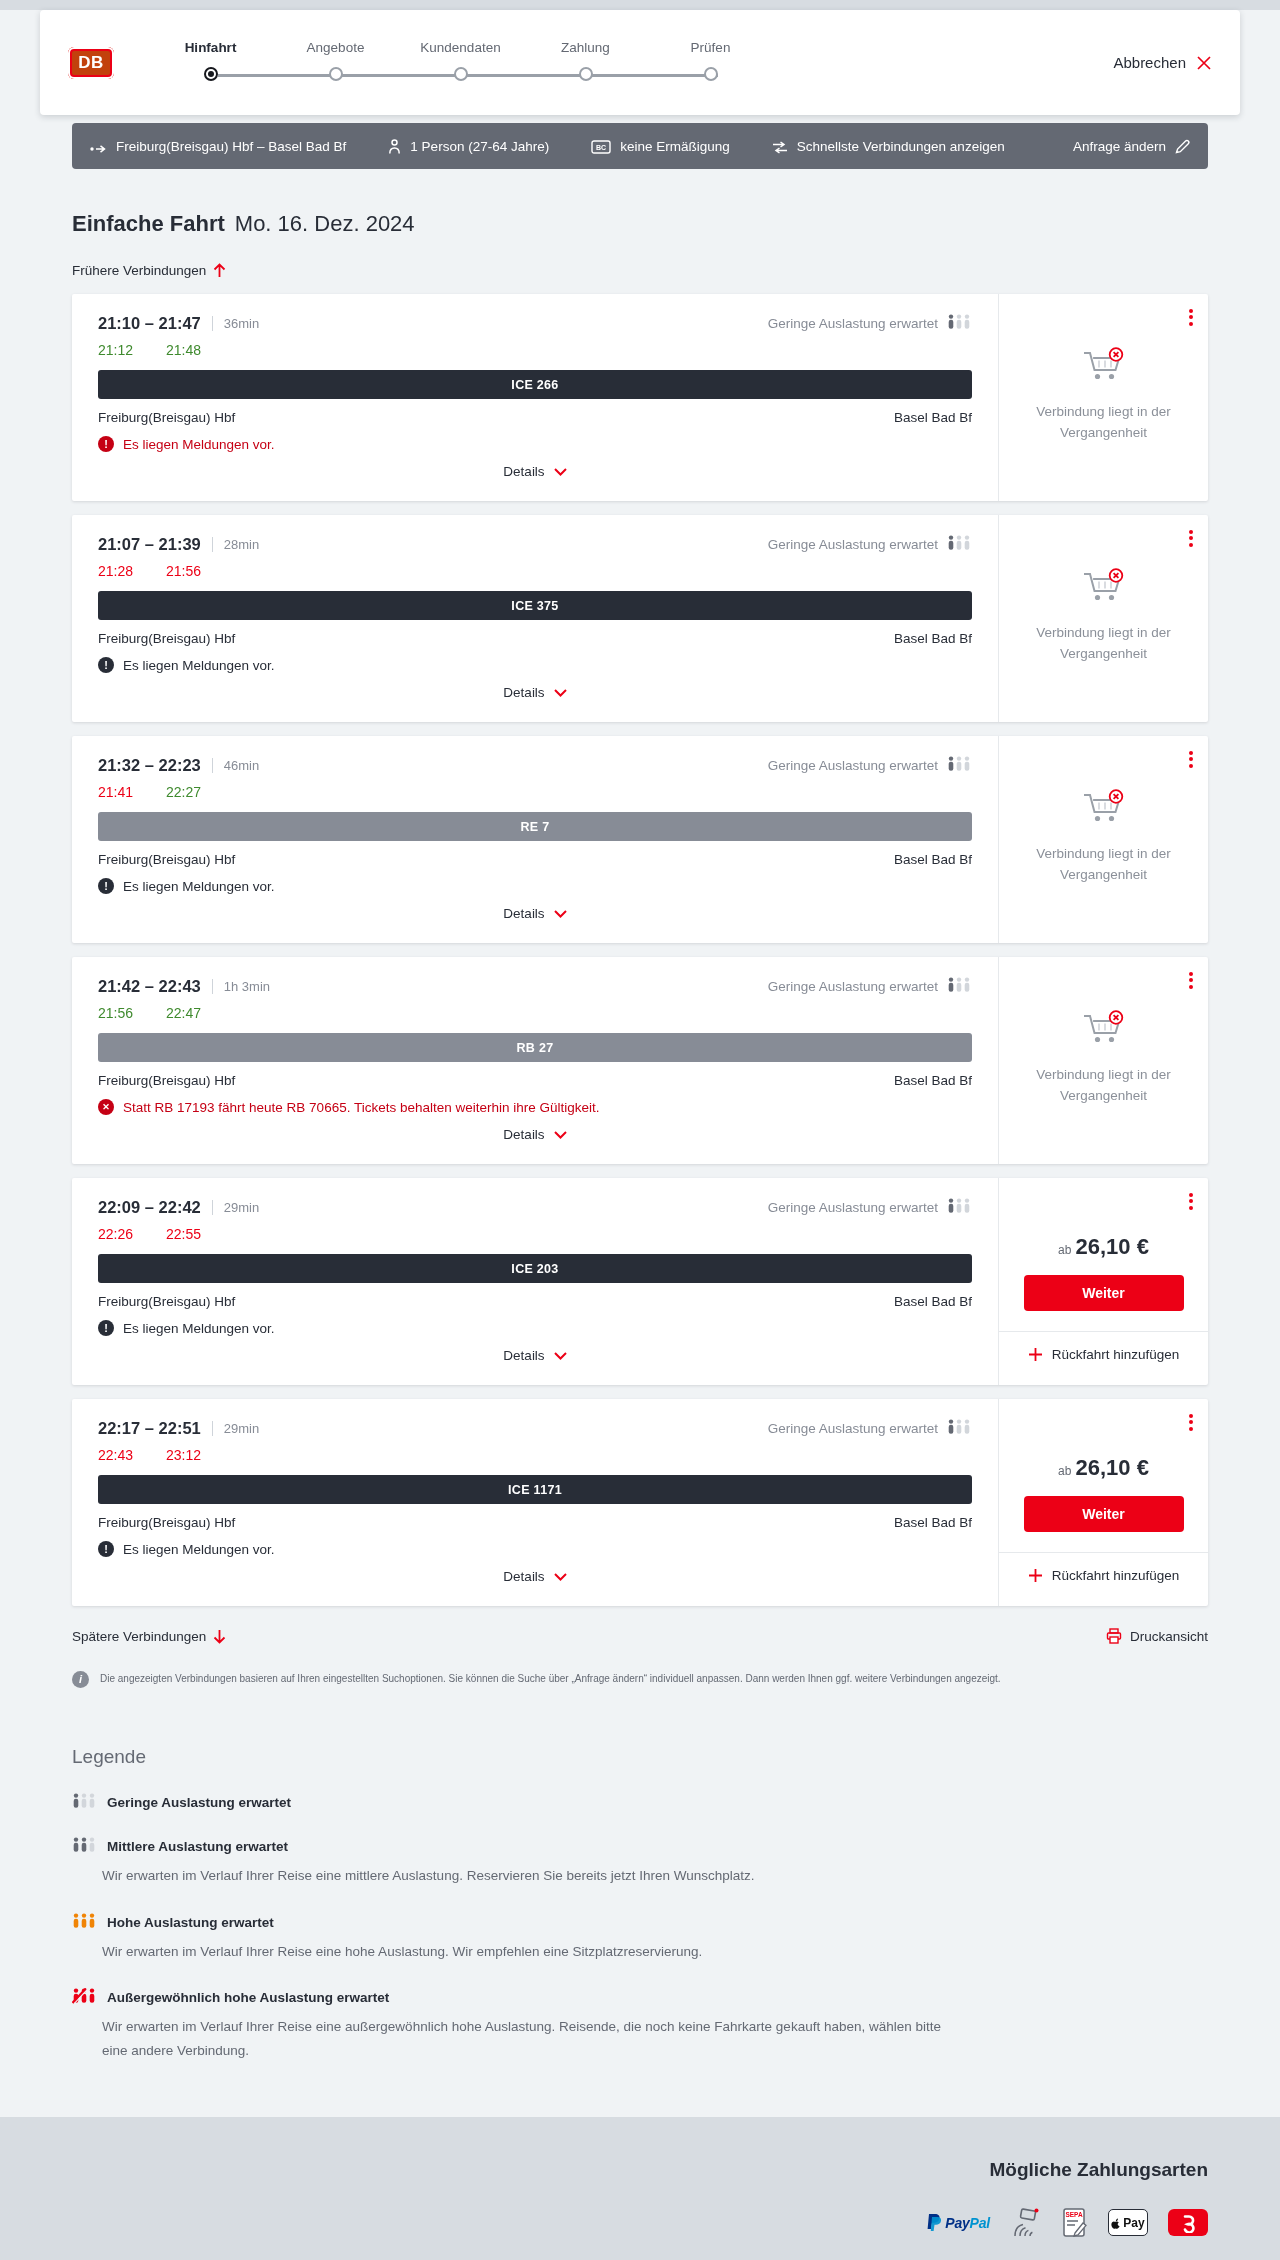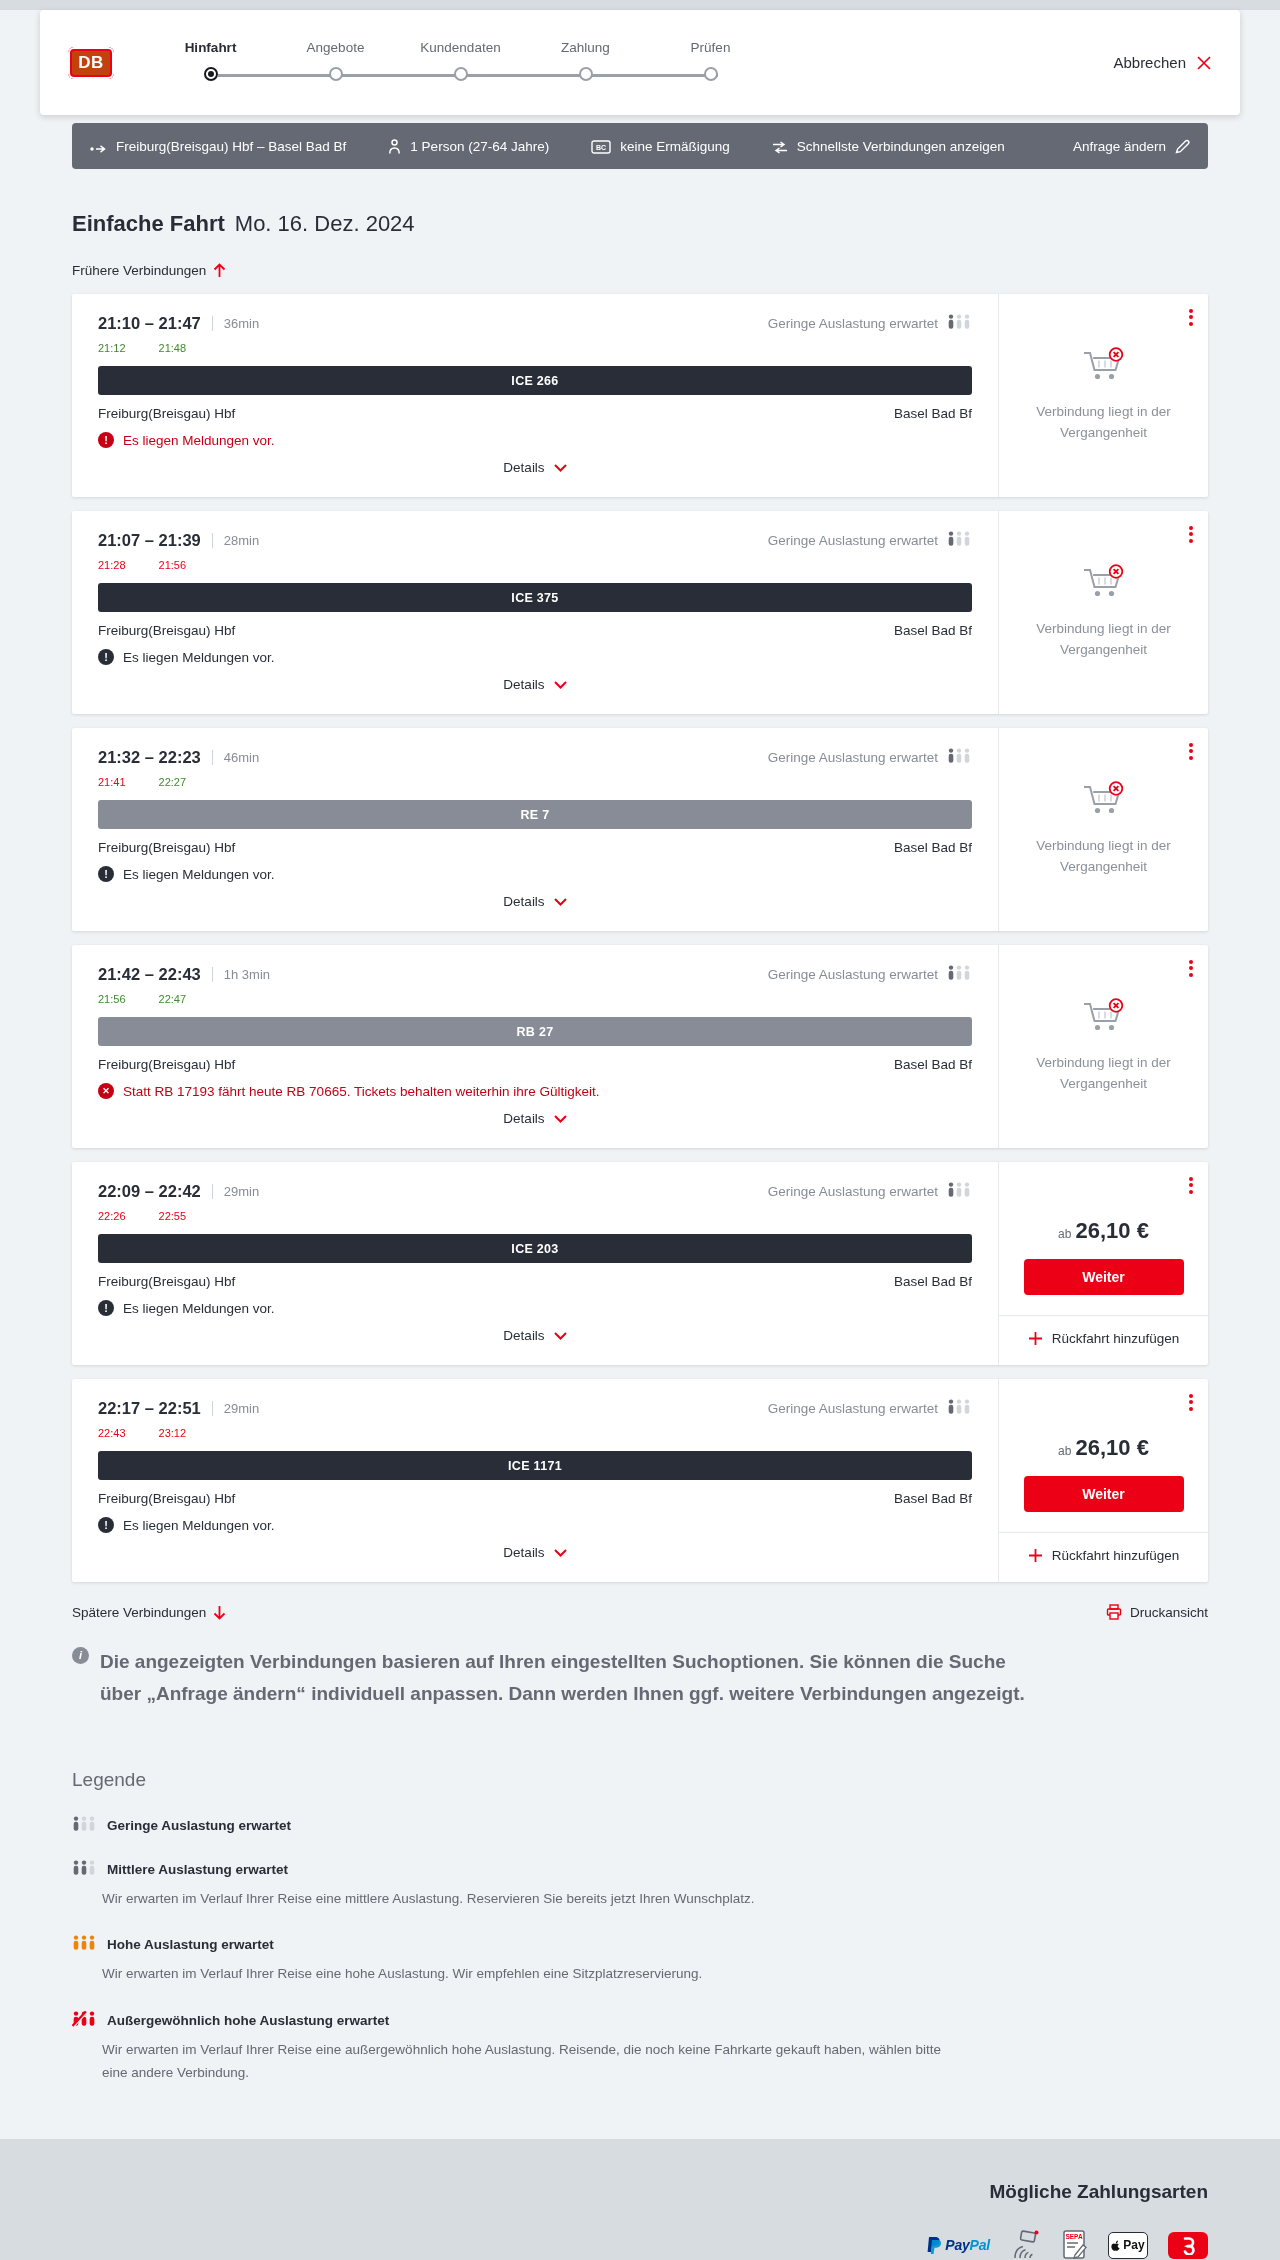--- a/index.html
+++ b/index.html
@@ -71,21 +71,21 @@
   .cards { margin-top:16px; display:flex; flex-direction:column; gap:14px;border-radius:16px; }
   .card { background:#fff; border-radius:2px; box-shadow:0 1px 3px rgba(40,45,55,.14);
           display:flex; min-height:194px; }
   .card-main { flex:1; padding:20px 26px 10px; display:flex; flex-direction:column; }
   .row-top { display:flex; align-items:center; }
   .time { font-size:16.5px; font-weight:800; }
   .vsep { border-left:1px solid #cfd4da; height:15px; margin:0 11px; }
   .duration { color:#878c96; font-size:13px; }
   .occupancy { margin-left:auto; display:flex; align-items:center; gap:9px;
                color:#878c96; font-size:13.5px; }
-  .row-rt { margin-top:9px; font-size:11px; display:flex; gap:33px; }
+  .row-rt { margin-top:9px; font-size:14px; display:flex; gap:33px; }
   .ontime { color:#3f8a2e; }
   .delayed { color:#ec0016; }
   .train-bar { margin-top:12px; height:29px; border-radius:3px;
                display:flex; align-items:center; justify-content:center;
                color:#fff; font-size:12.5px; font-weight:700; letter-spacing:.3px; }
   .train-bar.dark { background:#282d37; }
   .train-bar.gray { background:#878c96; }
   .row-stations { display:flex; justify-content:space-between; font-size:13.5px; margin-top:11px; }
   .row-msg { margin-top:11px; display:flex; align-items:center; gap:9px; font-size:13.5px; }
   .msg-icon { width:16px; height:16px; border-radius:50%; flex:0 0 16px;
@@ -114,21 +114,21 @@
   .weiter { margin-top:15px; width:160px; height:36px; background:#ec0016; color:#fff;
             border:none; border-radius:4px; font-family:inherit; font-size:14px; font-weight:700; cursor:pointer; }
   .side-div { align-self:stretch; margin:20px -14px 0; border-top:1px solid #e6e9ec; }
   .return-link { margin-top:15px; display:flex; align-items:center; gap:9px;
                  font-size:13.5px; cursor:pointer; }
 
   .list-footer { display:flex; justify-content:space-between; margin-top:22px; font-size:13.5px; }
   .print { display:flex; align-items:center; gap:8px; cursor:pointer; }
 
   .info-note { margin-top:26px; display:flex; gap:11px; color:#646973;
-               font-size:19px; line-height:1.7; max-width:980px;font-weight:bold; }
+               font-size:10px; line-height:1.7; max-width:980px; }
   .info-icon { flex:0 0 17px; width:17px; height:17px; border-radius:50%; background:#878c96;
                color:#fff; display:flex; align-items:center; justify-content:center;
                font-size:11px; font-weight:700; font-style:italic; margin-top:1px; }
   .info-icon::after { content:"i"; }
 
   
   .legend { margin-top:58px; }
   .legend h2 { font-size:19px; font-weight:400; color:#646973; margin:0; }
   .legend-item { margin-top:25px; }
   .legend-head { display:flex; align-items:center; gap:10px; font-size:13.5px; font-weight:700; }

